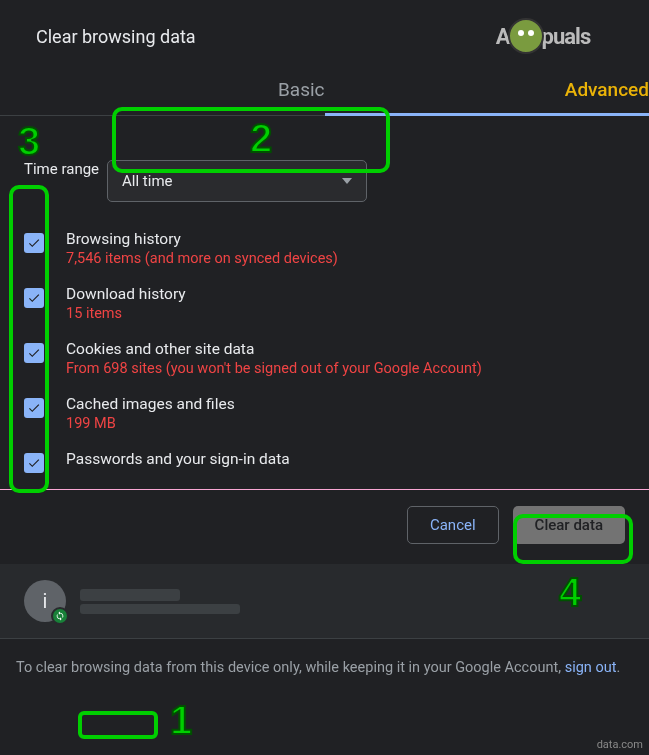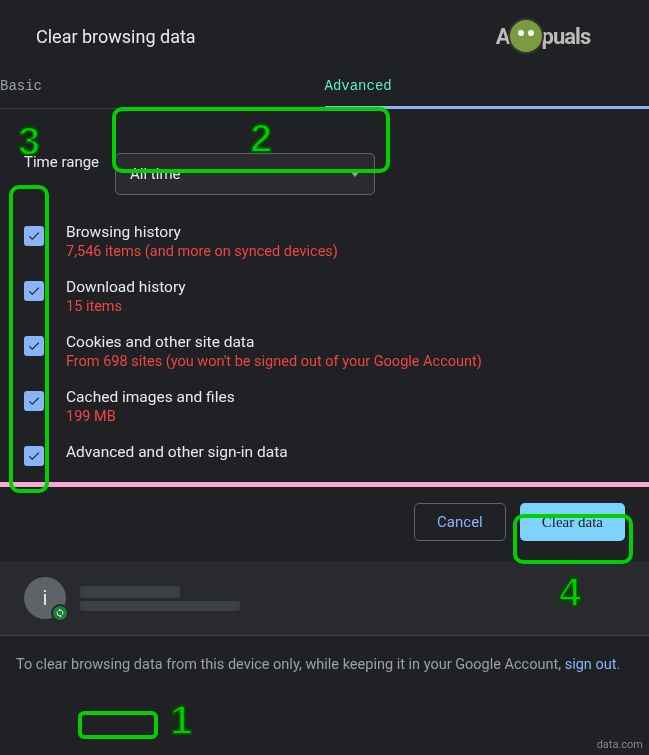--- a/index.html
+++ b/index.html
@@ -58,49 +58,48 @@
       width: 6px; height: 6px;
       background: #fff; border-radius:50%;
       box-shadow: 10px 0 0 #fff;
     }
     .tabs {
       display: flex;
       border-bottom: 1px solid #3c4043;
     }
     .tab {
       flex: 1;
-      text-align: left;
+      text-align: right;
       padding: 14px 0;
-      font-size: 14px;
+      font-size: 19px;
       color: #9aa0a6;
       cursor: pointer;
       position: relative;
-      font-family: Liberation Mono, monospace;
     }
     .tab.active {
-      color: #5eead4;
+      color: #eab308;
       font-weight: 500;
     }
     .tab.active::after {
       content: '';
       position: absolute;
       bottom: -1px;
       left: 0;
       right: 0;
       height: 3px;
       background: #8ab4f8;
     }
     .content {
       padding: 20px 24px 16px;
       position: relative;
     }
     .time-row {
       display: flex;
       align-items: center;
-      gap: 16px;
+      gap: 8px;
       margin-bottom: 28px;
     }
     .time-label {
       font-size: 15px;
       color: #e8eaed;
     }
     .select {
       display: flex;
       align-items: center;
       justify-content: space-between;
@@ -160,39 +159,38 @@
     }
     .item-sub {
       font-size: 14.5px;
       color: #ef4444;
     }
     .buttons {
       display: flex;
       justify-content: flex-end;
       gap: 14px;
       padding: 16px 24px 20px;
-      border-top: 5px solid #f9a8d4;
+      border-top: 1px solid #f9a8d4;
     }
     .btn {
       padding: 9px 22px;
       border-radius: 5px;
       font-size: 15px;
       cursor: pointer;
       border: none;
     }
     .btn-cancel {
       background: transparent;
       color: #8ab4f8;
       border: 1px solid #5f6368;
     }
     .btn-primary {
-      background: #7dd3fc;
+      background: #737373;
       color: #202124;
       font-weight: 500;
-      font-family: Liberation Serif, serif;
     }
     .account {
       padding: 16px 24px;
       display: flex;
       align-items: center;
       gap: 14px;
       background: #282a2d;
       border-bottom: 1px solid #3c4043;
     }
     .avatar {
@@ -335,21 +333,21 @@
           <div class="item-sub">199 MB</div>
         </div>
       </div>
       <div class="item">
         <div class="checkbox">
           <svg viewBox="0 0 24 24">
               <path fill="#202124" d="M9 16.17 4.83 12l-1.42 1.41L9 19 21 7l-1.41-1.41z"></path>
             </svg>
         </div>
         <div class="item-text">
-          <div class="item-title">Advanced and other sign-in data</div>
+          <div class="item-title">Passwords and your sign-in data</div>
           <div class="item-sub"></div>
         </div>
       </div>
     </div>
   </div>
 
   <div class="buttons">
     <button class="btn btn-cancel">Cancel</button>
     <button class="btn btn-primary">Clear data</button>
   </div>

